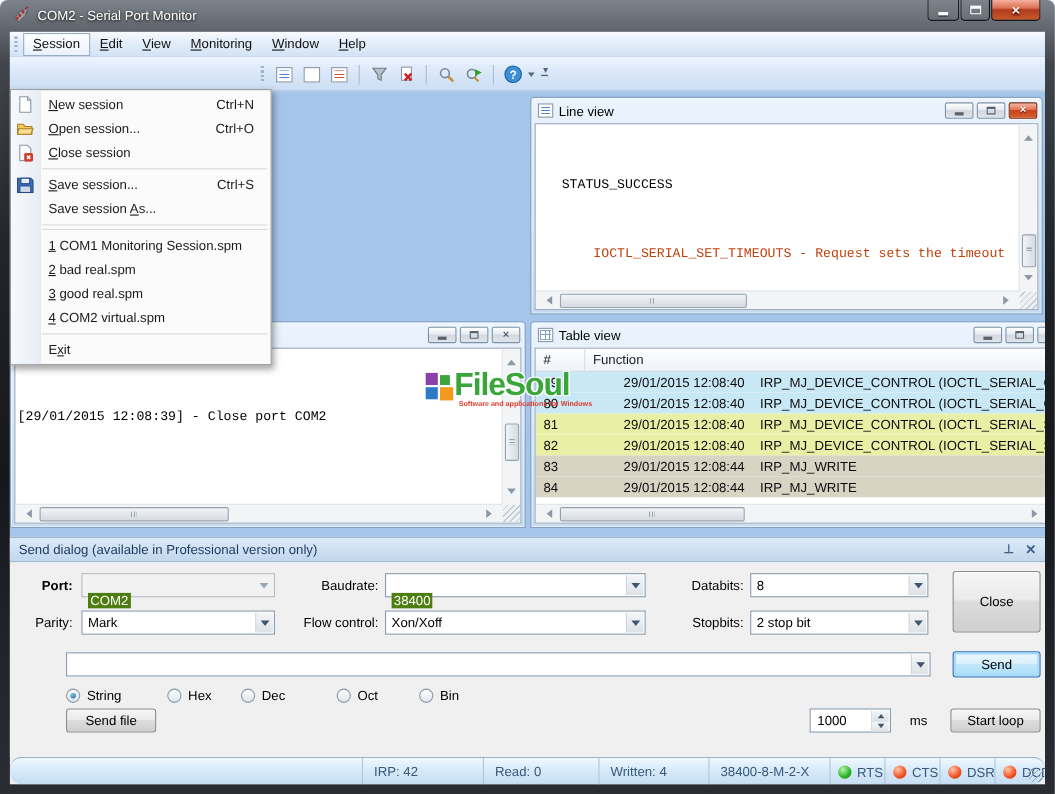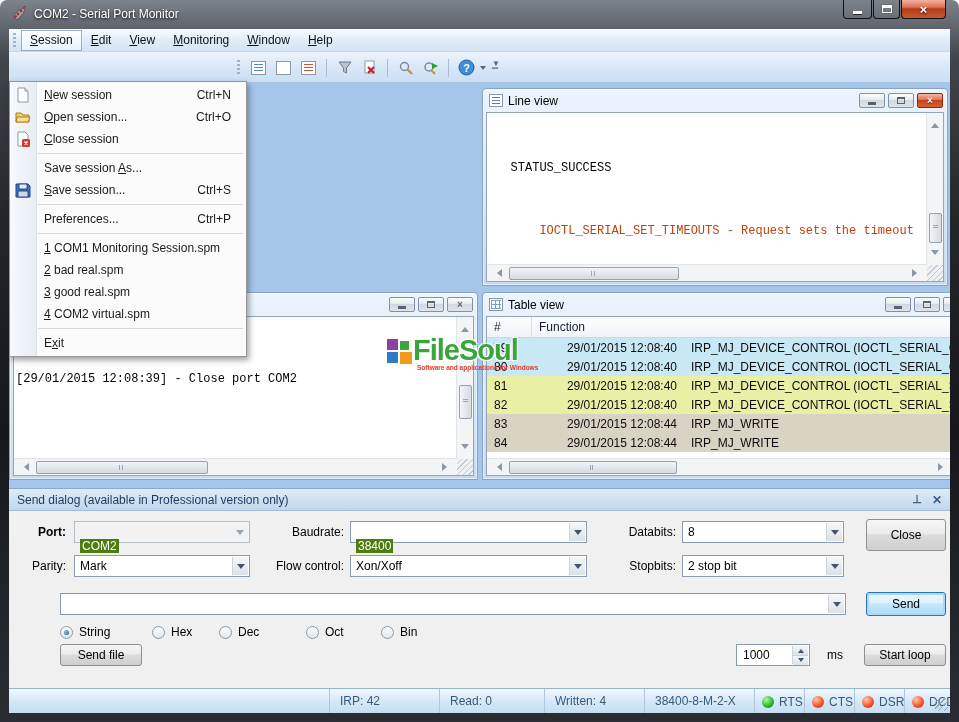--- a/index.html
+++ b/index.html
@@ -136,21 +136,21 @@
     background:radial-gradient(circle at 35% 30%,#7cc4ef,#1d5f93);}
   .spin{position:absolute;height:22px;background:#fff;border:1px solid #8a9cad;padding-left:6px;line-height:20px;}
   .spin .btns{position:absolute;right:1px;top:1px;bottom:1px;width:16px;display:flex;flex-direction:column;border-left:1px solid #cdd3da;}
   .spin .sb{flex:1;display:flex;align-items:center;justify-content:center;background:linear-gradient(180deg,#f4f6f8,#dde2e7);}
   .spin .sb+.sb{border-top:1px solid #cdd3da;}
   .spin .u{width:0;height:0;border:3px solid transparent;border-bottom:4px solid #41566c;margin-bottom:2px;}
   .spin .d{width:0;height:0;border:3px solid transparent;border-top:4px solid #41566c;margin-top:2px;}
   
   .status{position:absolute;left:0;top:659px;width:941px;height:25px;overflow:hidden;
     background:linear-gradient(180deg,#f0f8fe 0,#d8eafa 45%,#c6ddf1 100%);border-top:1px solid #9ab3cb;
-    font-size:12px;color:#38597a;}
+    font-size:12px;color:#38597a;border-radius:11px;}
   .s-sec{position:absolute;top:0;height:25px;line-height:24px;border-left:1px solid #adc6dc;padding-left:10px;}
   .s-sig{position:absolute;top:0;height:25px;display:flex;align-items:center;gap:5px;border-left:1px solid #adc6dc;padding-left:7px;}
   .dot{width:12px;height:12px;border-radius:50%;flex:none;}
   .dot.on{background:radial-gradient(circle at 35% 30%,#b6f7a6,#27b327 60%,#148014);}
   .dot.off{background:radial-gradient(circle at 35% 30%,#ffc7a8,#f25022 60%,#c03006);}
   .s-grip{position:absolute;right:2px;bottom:2px;width:13px;height:13px;
     background-image:repeating-linear-gradient(135deg,transparent 0 3px,#8fa7bc 3px 4px);}
 </style>
 </head>
 <body>
@@ -450,21 +450,21 @@
       </div>
 
       <span class="f-label" style="left:580px;top:66px;width:87px;">Stopbits:</span>
       <div class="combo" style="left:673px;top:66px;width:162px;">
         <span>2 stop bit</span>
           <span class="arrow">
             <span class="caret"></span>
           </span>
       </div>
 
-      <div class="btn" style="left:857px;top:30px;width:80px;height:32px;">
+      <div class="btn" style="left:857px;top:30px;width:80px;height:56px;">
           <span>Close</span>
         </div>
 
       <div class="combo" style="left:51px;top:104px;width:786px;">
         <span></span>
           <span class="arrow">
             <span class="caret"></span>
           </span>
       </div>
       <div class="btn default" style="left:857px;top:103px;width:80px;height:24px;">
@@ -557,37 +557,33 @@
         <span class="p-icon"><svg width="16" height="16" viewBox="0 0 16 16">
               <path d="M3 1 H10 L13 4 V15 H3 Z" fill="#fff" stroke="#8a97a6"></path>
               <rect x="7" y="8" width="8" height="8" rx="1.5" fill="#d23b2a"></rect>
               <path d="M9.5 10.5 L12.5 13.5 M12.5 10.5 L9.5 13.5" stroke="#fff" stroke-width="1.4"></path>
             </svg></span>
         <span class="p-label"><span></span><span class="acc">C</span><span>lose session</span></span>
         <span class="p-short"></span>
       </div>
       <div class="p-sep"></div>
       <div class="p-item">
-        <span class="p-label"><span>Save session </span><span class="acc">A</span><span>s...</span></span>
-        <span class="p-short"></span>
-      </div>
-      <div class="p-item">
         <span class="p-icon"><svg width="16" height="16" viewBox="0 0 16 16">
               <path d="M1 2 H13 L15 4 V15 H1 Z" fill="#3e6fc2" stroke="#24498c"></path>
               <rect x="4" y="2" width="8" height="5" fill="#e8edf4" stroke="#24498c"></rect>
               <rect x="3" y="9" width="10" height="6" fill="#cfd8e6" stroke="#24498c"></rect>
             </svg></span>
         <span class="p-label"><span></span><span class="acc">S</span><span>ave session...</span></span>
         <span class="p-short">Ctrl+S</span>
       </div>
+      <div class="p-item">
+        <span class="p-label"><span>Save session </span><span class="acc">A</span><span>s...</span></span>
+        <span class="p-short"></span>
+      </div>
       <div class="p-sep"></div>
-      <div class="p-item">
-        <span class="p-label"><span>Preferences...</span><span class="acc"></span><span></span></span>
-        <span class="p-short">Ctrl+P</span>
-      </div>
       <div class="p-sep"></div>
       <div class="p-item">
         <span class="p-label"><span></span><span class="acc">1</span><span> COM1 Monitoring Session.spm</span></span>
       </div>
       <div class="p-item">
         <span class="p-label"><span></span><span class="acc">2</span><span> bad real.spm</span></span>
       </div>
       <div class="p-item">
         <span class="p-label"><span></span><span class="acc">3</span><span> good real.spm</span></span>
       </div>

